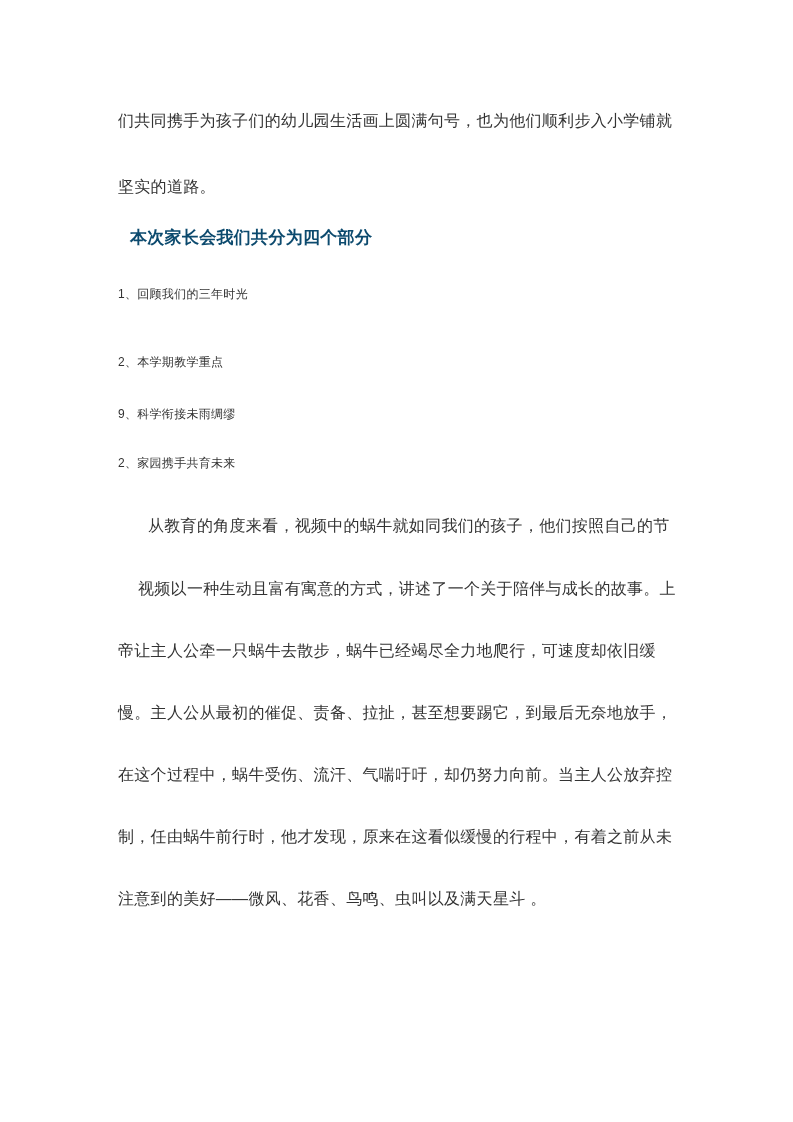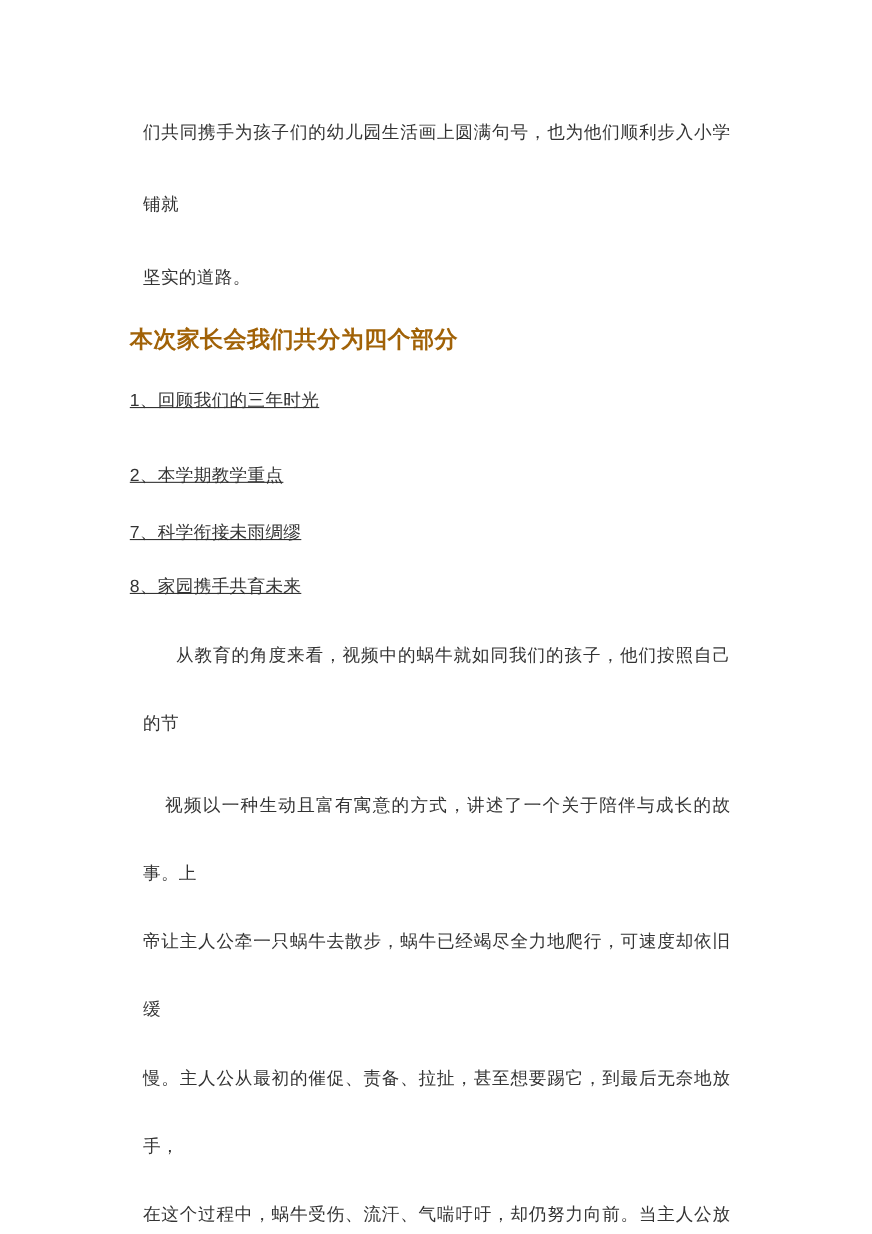--- a/index.html
+++ b/index.html
@@ -15,46 +15,45 @@
     color: #333333;
   }
   .page {
     box-sizing: border-box;
     width: 793px;
     height: 1122px;
     padding: 0 117px 0 118px;
     background: #ffffff;
   }
   .para {
-    margin: 12px;
+    margin: 0;
     white-space: pre-line;      
     font-size: 16px;
     font-weight: 400;
     text-align: justify;
     letter-spacing: 0.3px;
   }
   .intro-para {
     margin-top: 88px;
     line-height: 66px;          
   }
   .doc-heading {
-    margin: 0;
-    font-size: 21px;
+    margin: 12px;
+    font-size: 17px;
     font-weight: 700;
     line-height: 22px;
     letter-spacing: 0.3px;
-    color: #a16207;
+    color: #0c4a6e;
   }
   .agenda-heading { margin-top: 7px; }
   .agenda-item {
     margin: 0;
-    font-size: 16px;
+    font-size: 12px;
     line-height: 22px;
     letter-spacing: 0.3px;
-    text-decoration: underline;
   }
   .agenda-item-1 { margin-top: 34px; }
   .agenda-item-2 { margin-top: 46px; }
   .agenda-item-3 { margin-top: 30px; }
   .agenda-item-4 { margin-top: 27px; }
   .video-heading { margin-top: 32px; }
   .video-para {
     margin-top: 1px;
     line-height: 62px;
     text-indent: 20px;          
@@ -72,23 +71,23 @@
 
   <p class="para intro-para">们共同携手为孩子们的幼儿园生活画上圆满句号，也为他们顺利步入小学铺就
 坚实的道路。</p>
 
   <h3 class="doc-heading agenda-heading">本次家长会我们共分为四个部分</h3>
 
   <p class="agenda-item agenda-item-1">1、回顾我们的三年时光</p>
 
   <p class="agenda-item agenda-item-2">2、本学期教学重点</p>
 
-  <p class="agenda-item agenda-item-3">7、科学衔接未雨绸缪</p>
+  <p class="agenda-item agenda-item-3">9、科学衔接未雨绸缪</p>
 
-  <p class="agenda-item agenda-item-4">8、家园携手共育未来</p>
+  <p class="agenda-item agenda-item-4">2、家园携手共育未来</p>
 
 
   <p class="para closing-para">从教育的角度来看，视频中的蜗牛就如同我们的孩子，他们按照自己的节</p>
 
   <p class="para video-para">视频以一种生动且富有寓意的方式，讲述了一个关于陪伴与成长的故事。上
 帝让主人公牵一只蜗牛去散步，蜗牛已经竭尽全力地爬行，可速度却依旧缓
 慢。主人公从最初的催促、责备、拉扯，甚至想要踢它，到最后无奈地放手，
 在这个过程中，蜗牛受伤、流汗、气喘吁吁，却仍努力向前。当主人公放弃控
 制，任由蜗牛前行时，他才发现，原来在这看似缓慢的行程中，有着之前从未
 注意到的美好——微风、花香、鸟鸣、虫叫以及满天星斗 。</p>

